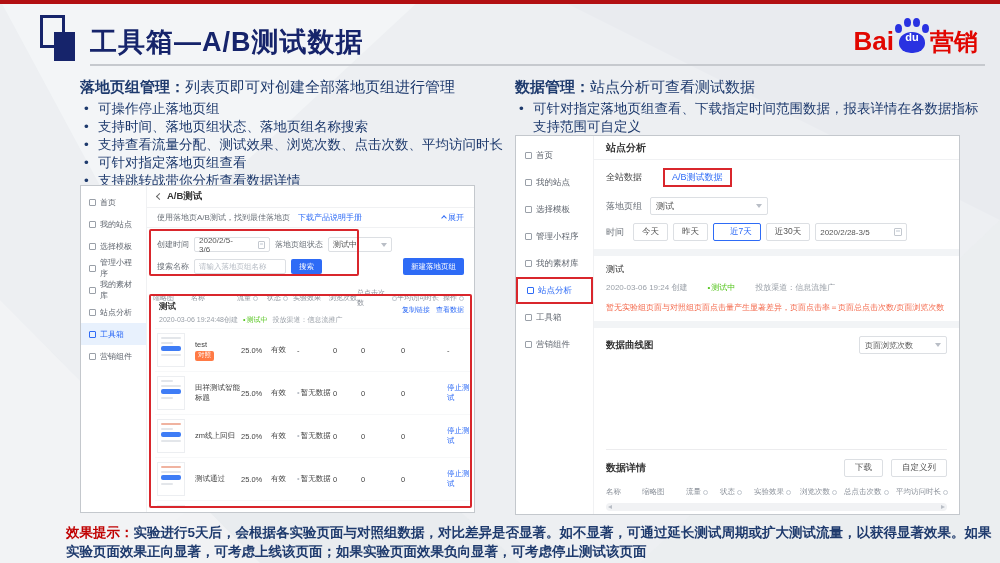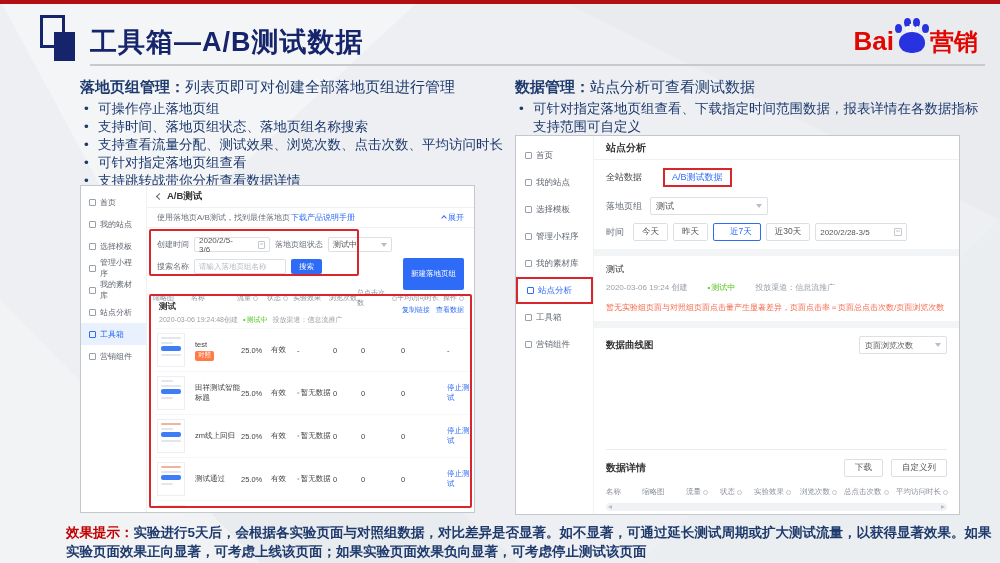--- a/index.html
+++ b/index.html
@@ -10,21 +10,21 @@
   
   .topbar { position:absolute; top:0; left:0; right:0; height:4px; background:#b20f12; }
   .sq-outline { position:absolute; left:40px; top:15px; width:25px; height:33px; border:3px solid #16246b; background:transparent; }
   .sq-fill { position:absolute; left:54px; top:32px; width:21px; height:29px; background:#16246b; }
   .page-title { position:absolute; left:90px; top:24px; font-size:27px; font-weight:bold; color:#16246b; letter-spacing:1px; }
   .head-rule { position:absolute; left:90px; top:64px; width:895px; height:2px; background:#c6c9ce; }
   .logo { position:absolute; right:22px; top:18px; display:flex; align-items:flex-end; }
   .logo-bai { color:#e10600; font-size:26px; font-weight:bold; line-height:1; }
   .paw { position:relative; width:34px; height:36px; margin:0 1px; }
   .paw .pad { position:absolute; left:4px; top:14px; width:26px; height:21px; background:#2932e1; border-radius:50% 50% 46% 46%; }
-  .paw .du { position:absolute; left:4px; top:4px; width:26px; text-align:center; color:#fff; font-size:11px; font-weight:bold; }
+  .paw .du { position:absolute; left:4px; top:13px; width:26px; text-align:center; color:#fff; font-size:11px; font-weight:bold; }
   .paw .toe { position:absolute; border-radius:50%; background:#2932e1; }
   .toe1 { left:0; top:6px; width:7px; height:9px; background:#e10600; }
   .toe2 { left:9px; top:0; width:7px; height:9px; }
   .toe3 { left:18px; top:0; width:7px; height:9px; }
   .toe4 { right:0; top:6px; width:7px; height:9px; }
   .logo-suffix { color:#e10600; font-size:24px; font-weight:bold; line-height:1; }
 
   
   .desc { position:absolute; color:#1e3a6d; }
   .desc-left { left:80px; top:78px; width:445px; }
@@ -53,32 +53,32 @@
   .cal-ico { width:8px; height:8px; border:1px solid #c3c8cf; border-radius:1px; display:inline-block; margin-left:auto; position:relative; }
   .cal-ico::before { content:""; position:absolute; left:1px; right:1px; top:1px; height:2px; background:#dfe3e8; }
 
   
   .card-left { left:80px; top:185px; width:395px; height:328px; font-size:8px; }
   .card-left .sidebar { width:66px; padding-top:5px; }
   .card-left .sb-item { height:22px; padding:0 8px; font-size:8px; }
   .lt-main { position:absolute; left:66px; top:0; right:0; bottom:0; }
   .lt-pagehead { height:22px; display:flex; align-items:center; gap:5px; padding:0 10px; border-bottom:1px solid #f0f1f3; font-size:9.5px; color:#333; font-weight:bold; }
   .back-ico { width:5px; height:5px; border-left:1.5px solid #666; border-bottom:1.5px solid #666; transform:rotate(45deg); display:inline-block; }
-  .lt-intro { height:20px; display:flex; align-items:center; gap:1px; padding:0 10px; border-bottom:1px solid #f0f1f3; color:#6a7078; font-size:8px; }
+  .lt-intro { height:20px; display:flex; align-items:center; gap:8px; padding:0 10px; border-bottom:1px solid #f0f1f3; color:#6a7078; font-size:8px; }
   .lt-expand { margin-left:auto; color:#2e6bf6; display:flex; align-items:center; gap:2px; }
   .chev-up { width:4px; height:4px; border-left:1px solid #2e6bf6; border-top:1px solid #2e6bf6; transform:rotate(45deg); display:inline-block; }
   .lt-filters { position:relative; padding:8px 10px 4px; }
   .f-row { display:flex; align-items:center; gap:5px; height:17px; margin-bottom:5px; color:#6a7078; }
   .f-box { border:1px solid #dcdfe3; border-radius:2px; height:15px; display:flex; align-items:center; padding:0 4px; color:#555; background:#fff; }
   .f-date { width:76px;gap:24px; }
   .f-select { width:64px; }
   .f-input { width:92px; border:1px solid #dcdfe3; border-radius:2px; height:15px; font-size:7.5px; padding:0 4px; font-family:"Liberation Sans",sans-serif; color:#555; }
   .f-input::placeholder { color:#b6bcc4; }
   .btn-blue { background:#2e6bf6; color:#fff; border:none; border-radius:2px; height:15px; font-size:7.5px; padding:0 8px; font-family:"Liberation Sans",sans-serif; cursor:pointer; }
-  .btn-new { position:absolute; right:10px; top:30px; height:32px; }
+  .btn-new { position:absolute; right:10px; top:30px; height:17px; }
   .lt-grid { display:grid; grid-template-columns:38px 46px 30px 26px 36px 28px 40px 46px 25px; align-items:center; }
   .lt-thead { padding:4px 6px 3px; color:#8a9099; font-size:7px; }
   .lt-thead .th { display:flex; align-items:center; }
   .lt-rows { position:absolute; left:8px; right:4px; top:111px; bottom:4px; overflow:hidden; }
   .lt-group-head { position:relative; padding:4px 4px 3px; }
   .lt-group-name { font-size:8.5px; font-weight:bold; color:#333; }
   .lt-group-meta { font-size:7px; color:#9aa0a8; margin-top:2px; display:flex; gap:5px; }
   .st-green { color:#52c41a; }
   .st-green::before { content:"•"; margin-right:1px; }
   .lt-group-links { position:absolute; right:6px; top:8px; font-size:7px; display:flex; gap:6px; }

